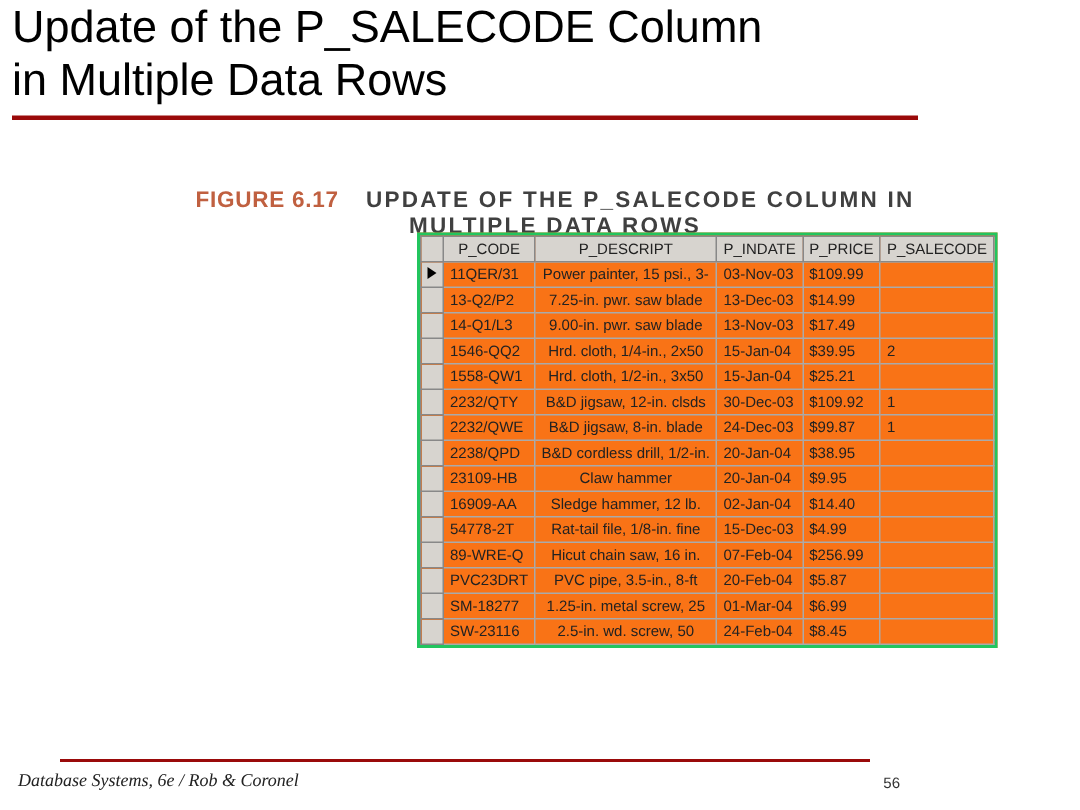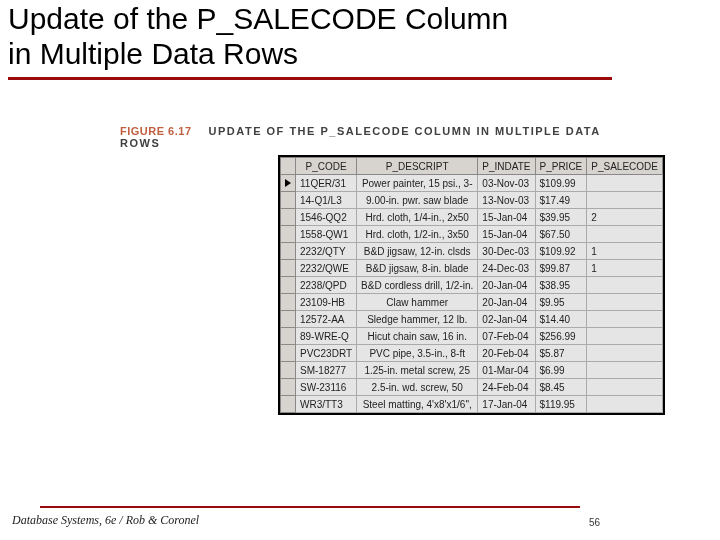--- a/index.html
+++ b/index.html
@@ -26,22 +26,23 @@
   .title-rule {
     border: none;
     border-top: 3px solid #9a0a0a;
     margin: 6px 8px 0 8px;
   }
 
   .figure-caption {
     position: absolute;
     top: 125px;
     left: 120px;
-    font-size: 11px;
+    font-size: 15px;
     color: #a04830;
+    text-align: center;
   }
   .figure-caption .figno {
     color: #c06040;
     font-weight: bold;
     letter-spacing: 0.5px;
     margin-right: 14px;
   }
   .figure-caption .figtitle {
     color: #404040;
     letter-spacing: 1.5px;
@@ -59,22 +60,22 @@
     font-size: 14px;
     line-height: 1.3;
     white-space: pre;
     color: #000;
   }
 
   .table-wrap {
     position: absolute;
     top: 155px;
     left: 278px;
-    border: 2px solid #000000;
-    background: #e5e5e5;
+    border: 2px solid #22c55e;
+    background: #f97316;
   }
   .datagrid {
     border-collapse: collapse;
     font-family: Arial, sans-serif;
     font-size: 10px;
     color: #222;
     table-layout: fixed;
   }
   .datagrid th {
     background: #d7d4cf;
@@ -167,40 +168,48 @@
           <tr>
             <td class="rowsel current"></td>
             <td class="col-code">11QER/31</td>
             <td class="col-desc">Power painter, 15 psi., 3-</td>
             <td class="col-date">03-Nov-03</td>
             <td class="col-price">$109.99</td>
             <td class="col-sale"></td>
           </tr>
           <tr>
             <td class="rowsel"></td>
+            <td class="col-code">13-Q2/P2</td>
+            <td class="col-desc">7.25-in. pwr. saw blade</td>
+            <td class="col-date">13-Dec-03</td>
+            <td class="col-price">$14.99</td>
+            <td class="col-sale"></td>
+          </tr>
+          <tr>
+            <td class="rowsel"></td>
             <td class="col-code">14-Q1/L3</td>
             <td class="col-desc">9.00-in. pwr. saw blade</td>
             <td class="col-date">13-Nov-03</td>
             <td class="col-price">$17.49</td>
             <td class="col-sale"></td>
           </tr>
           <tr>
             <td class="rowsel"></td>
             <td class="col-code">1546-QQ2</td>
             <td class="col-desc">Hrd. cloth, 1/4-in., 2x50</td>
             <td class="col-date">15-Jan-04</td>
             <td class="col-price">$39.95</td>
             <td class="col-sale">2</td>
           </tr>
           <tr>
             <td class="rowsel"></td>
             <td class="col-code">1558-QW1</td>
             <td class="col-desc">Hrd. cloth, 1/2-in., 3x50</td>
             <td class="col-date">15-Jan-04</td>
-            <td class="col-price">$67.50</td>
+            <td class="col-price">$25.21</td>
             <td class="col-sale"></td>
           </tr>
           <tr>
             <td class="rowsel"></td>
             <td class="col-code">2232/QTY</td>
             <td class="col-desc">B&amp;D jigsaw, 12-in. clsds</td>
             <td class="col-date">30-Dec-03</td>
             <td class="col-price">$109.92</td>
             <td class="col-sale">1</td>
           </tr>
@@ -223,24 +232,32 @@
           <tr>
             <td class="rowsel"></td>
             <td class="col-code">23109-HB</td>
             <td class="col-desc">Claw hammer</td>
             <td class="col-date">20-Jan-04</td>
             <td class="col-price">$9.95</td>
             <td class="col-sale"></td>
           </tr>
           <tr>
             <td class="rowsel"></td>
-            <td class="col-code">12572-AA</td>
+            <td class="col-code">16909-AA</td>
             <td class="col-desc">Sledge hammer, 12 lb.</td>
             <td class="col-date">02-Jan-04</td>
             <td class="col-price">$14.40</td>
+            <td class="col-sale"></td>
+          </tr>
+          <tr>
+            <td class="rowsel"></td>
+            <td class="col-code">54778-2T</td>
+            <td class="col-desc">Rat-tail file, 1/8-in. fine</td>
+            <td class="col-date">15-Dec-03</td>
+            <td class="col-price">$4.99</td>
             <td class="col-sale"></td>
           </tr>
           <tr>
             <td class="rowsel"></td>
             <td class="col-code">89-WRE-Q</td>
             <td class="col-desc">Hicut chain saw, 16 in.</td>
             <td class="col-date">07-Feb-04</td>
             <td class="col-price">$256.99</td>
             <td class="col-sale"></td>
           </tr>
@@ -261,28 +278,20 @@
             <td class="col-sale"></td>
           </tr>
           <tr>
             <td class="rowsel"></td>
             <td class="col-code">SW-23116</td>
             <td class="col-desc">2.5-in. wd. screw, 50</td>
             <td class="col-date">24-Feb-04</td>
             <td class="col-price">$8.45</td>
             <td class="col-sale"></td>
           </tr>
-          <tr>
-            <td class="rowsel"></td>
-            <td class="col-code">WR3/TT3</td>
-            <td class="col-desc">Steel matting, 4'x8'x1/6",</td>
-            <td class="col-date">17-Jan-04</td>
-            <td class="col-price">$119.95</td>
-            <td class="col-sale"></td>
-          </tr>
         </tbody>
     </table>
   </div>
 
   <hr class="footer-rule">
   <div class="footer-left">Database Systems, 6e / Rob &amp; Coronel</div>
   <div class="footer-right">56</div>
 
 </div>
 

